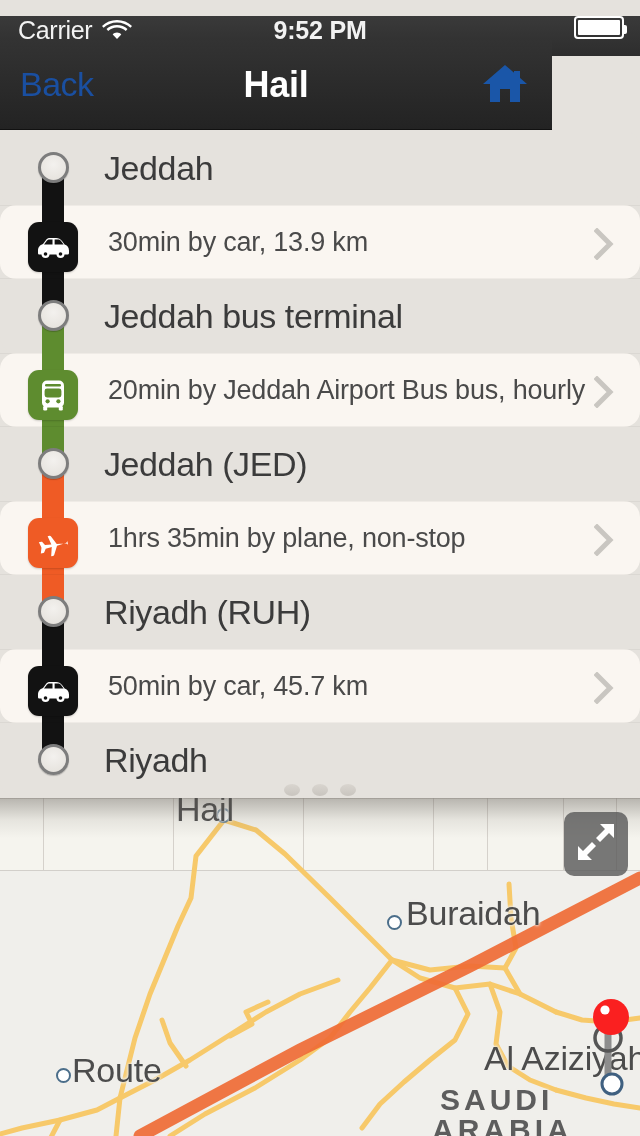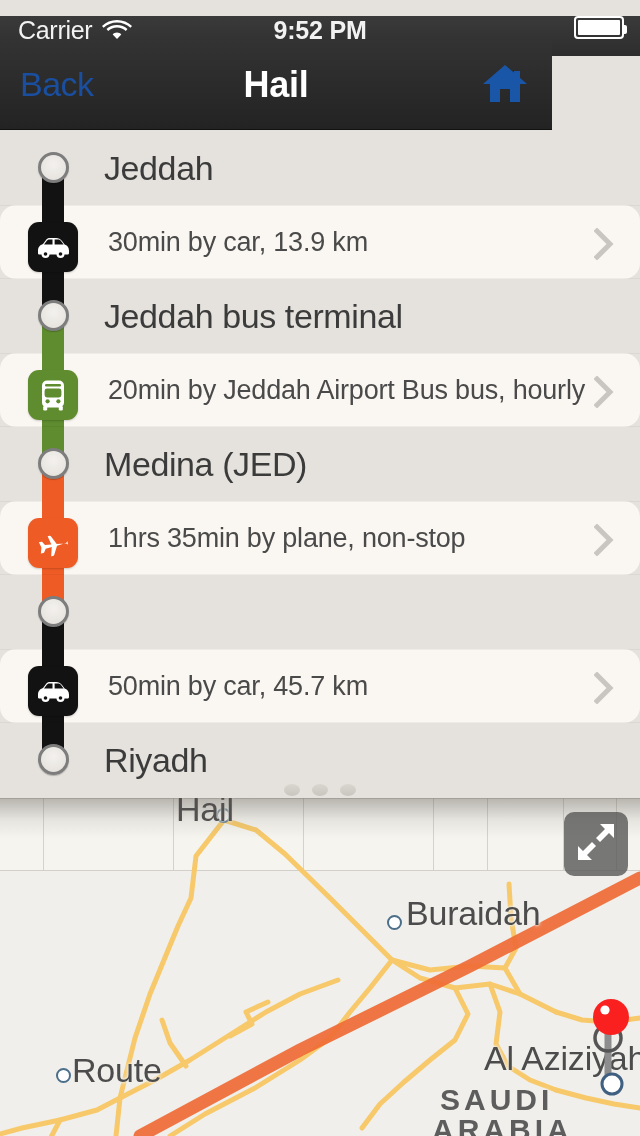--- a/index.html
+++ b/index.html
@@ -247,21 +247,21 @@
           </svg>
       </span>
     </div>
 
     <div class="row station">
       <div class="rail">
         <span class="bar half-up" style="background:#5e8c2f"></span>
         <span class="bar half-down" style="background:#ef5b25"></span>
         <span class="node"></span>
       </div>
-      <span class="row-label">Medina (JED)</span>
+      <span class="row-label">Jeddah (JED)</span>
     </div>
 
     <div class="row segment">
       <div class="rail">
         <span class="bar" style="background:#ef5b25"></span>
         <span class="modebox" style="background:#ef5b25">
           <svg width="34" height="30" viewBox="0 0 34 30">
             <path d="M31.5 15c0 1.3-1.2 2.2-2.8 2.4l-8.2 1 -4.3 8.4c-.3.6-.7.9-1.4.9h-1.9l2.2-9 -6.3.8 -2 3.1c-.3.4-.6.6-1.1.6H3.2l1.5-5.1c.1-.4.1-.8 0-1.2L3.2 11.8h2.5c.5 0 .8.2 1.1.6l2 3.1 6.3.8 -2.2-9h1.9c.7 0 1.1.3 1.4.9l4.3 8.4 8.2 1c1.6.2 2.8 1.1 2.8 2.4z" fill="#fff" transform="rotate(-10 17 15)"></path>
           </svg>
         </span>
@@ -273,20 +273,21 @@
           </svg>
       </span>
     </div>
 
     <div class="row station">
       <div class="rail">
         <span class="bar half-up" style="background:#ef5b25"></span>
         <span class="bar half-down" style="background:#121212"></span>
         <span class="node"></span>
       </div>
+      <span class="row-label">Riyadh (RUH)</span>
     </div>
 
     <div class="row segment">
       <div class="rail">
         <span class="bar" style="background:#121212"></span>
         <span class="modebox" style="background:#121212">
           <svg width="34" height="24" viewBox="0 0 34 24">
             <path d="M2 16c0-4 2-6 5-7l3-4c1-1.4 2.2-2 4-2h6c2.6 0 4.4 1 6 3l2.6 3.4C31 10 33 12 33 15.5V18c0 1-.7 1.6-1.7 1.6H3.6C2.6 19.6 2 19 2 18z" fill="#fff"></path>
             <circle cx="9.5" cy="19" r="4" fill="#fff"></circle>
             <circle cx="24.5" cy="19" r="4" fill="#fff"></circle>

